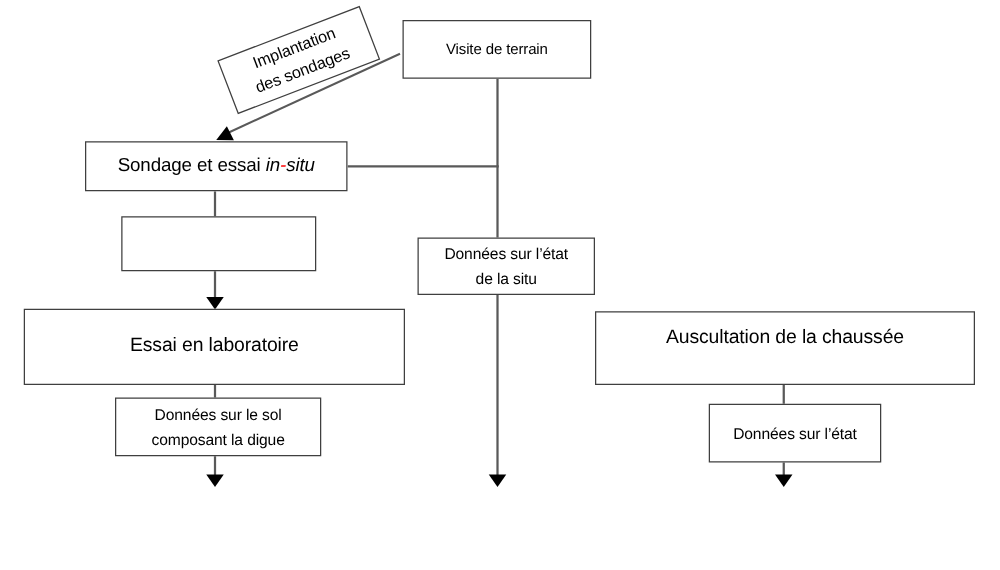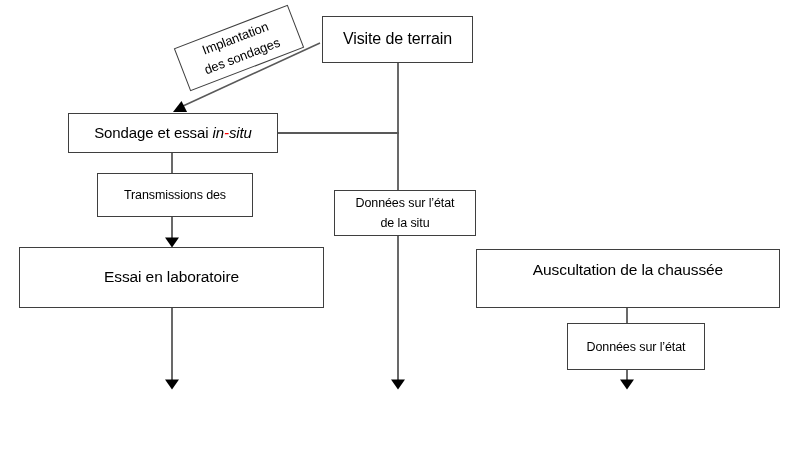--- a/index.html
+++ b/index.html
@@ -31,21 +31,21 @@
     flex-direction: column;
     align-items: center;
     justify-content: center;
     text-align: center;
     z-index: 2;
     letter-spacing: -0.1px;
     line-height: 1.3;
   }
   .box .ln { display: block; white-space: nowrap; }
 
-  .box-visite         { left: 322px; top: 16px;  width: 151px; height: 47px; font-size: 16px; }
+  .box-visite         { left: 322px; top: 16px;  width: 151px; height: 47px; font-size: 12px; }
   .box-implantation   { left: 178px; top: 25px;  width: 122px; height: 46px; font-size: 13px;
                         transform: rotate(-21deg); line-height: 1.45; }
   .box-sondage        { left: 68px;  top: 113px; width: 210px; height: 40px; font-size: 15px; }
   .box-transmissions  { left: 97px;  top: 173px; width: 156px; height: 44px; font-size: 12.5px; line-height: 1.6; }
   .box-donnees-digue  { left: 334px; top: 190px; width: 142px; height: 46px; font-size: 12.5px; line-height: 1.6; }
   .box-essai          { left: 19px;  top: 247px; width: 305px; height: 61px; font-size: 15.5px; }
   .box-auscultation   { left: 476px; top: 249px; width: 304px; height: 59px; font-size: 15.5px;
                         justify-content: flex-start; padding-top: 10px; }
   .box-donnees-sol    { left: 92px;  top: 318px; width: 165px; height: 47px; font-size: 12.5px; line-height: 1.6; }
   .box-donnees-chauss { left: 567px; top: 323px; width: 138px; height: 47px; font-size: 12.5px; line-height: 1.6; }
@@ -89,35 +89,38 @@
     <span class="ln">des sondages</span>
   </div>
 
   <div class="box box-sondage">
     <span class="ln">
       <span>Sondage et essai </span><span class="italic">in</span><span class="hyphen-red">-</span><span class="italic">situ</span>
     </span>
   </div>
 
   <div class="box box-transmissions">
-    <span class="ln">Transmissions des</span>
   </div>
 
   <div class="box box-donnees-digue">
     <span class="ln">Données sur l’état</span>
     <span class="ln">de la situ</span>
   </div>
 
   <div class="box box-auscultation">
     <span class="ln">Auscultation de la chaussée</span>
   </div>
 
   <div class="box box-essai">
     <span class="ln">Essai en laboratoire</span>
   </div>
 
+  <div class="box box-donnees-sol">
+    <span class="ln">Données sur le sol</span>
+    <span class="ln">composant la digue</span>
+  </div>
 
   <div class="box box-donnees-chauss">
     <span class="ln">Données sur l’état</span>
   </div>
 
 
 </div>
 
 </body></html>

